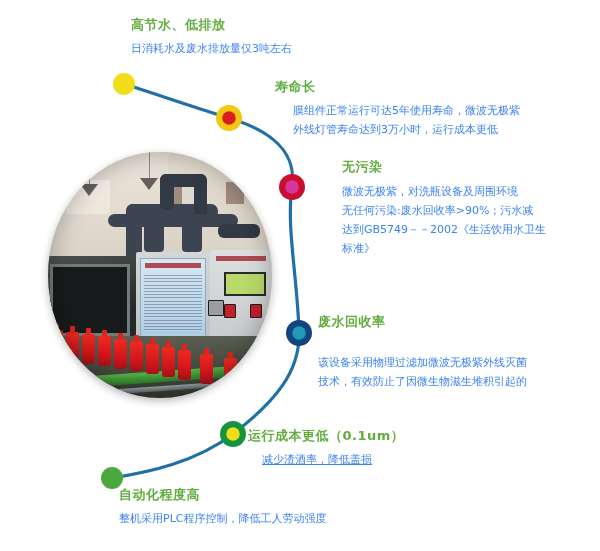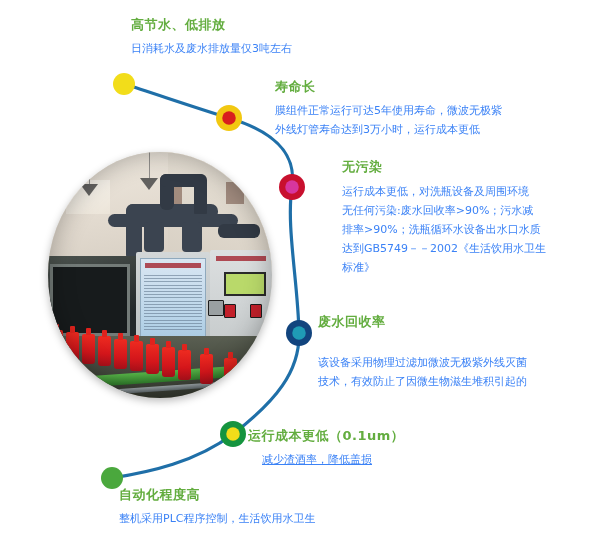--- a/index.html
+++ b/index.html
@@ -160,21 +160,21 @@
     font-size: 11px;
     line-height: 19px;
   }
   .body p { margin: 0; white-space: nowrap; }
 
   
   #blk-1 { left: 131px; top: 16px; }
   #blk-1 .body { margin-top: 5px; }
 
   #blk-2 { left: 275px; top: 78px; }
-  #blk-2 .body { margin-top: 5px; }
+  #blk-2 .body { margin-top: 5px; margin-left: 18px; }
 
   #blk-3 { left: 342px; top: 158px; }
   #blk-3 .body { margin-top: 6px; }
 
   #blk-4 { left: 318px; top: 313px; }
   #blk-4 .body { margin-top: 22px; }
 
   #blk-5 { left: 248px; top: 427px; }
   #blk-5 .body { margin-top: 5px; }
 
@@ -297,23 +297,22 @@
     <div class="heading h-lg">寿命长</div>
     <div class="body">
       <p>膜组件正常运行可达5年使用寿命，微波无极紫</p>
       <p>外线灯管寿命达到3万小时，运行成本更低</p>
     </div>
   </div>
 
   <div class="block" id="blk-3">
     <div class="heading h-lg">无污染</div>
     <div class="body">
-      <p>运行成本更低，对洗瓶设备及周围环境</p>
+      <p>微波无极紫，对洗瓶设备及周围环境</p>
       <p>无任何污染:废水回收率&gt;90%；污水减</p>
-      <p>排率&gt;90%；洗瓶循环水设备出水口水质</p>
       <p>达到GB5749－－2002《生活饮用水卫生</p>
       <p>标准》</p>
     </div>
   </div>
 
   <div class="block" id="blk-4">
     <div class="heading h-lg">废水回收率</div>
     <div class="body">
       <p>该设备采用物理过滤加微波无极紫外线灭菌</p>
       <p>技术，有效防止了因微生物滋生堆积引起的</p>
@@ -323,17 +322,17 @@
   <div class="block" id="blk-5">
     <div class="heading h-lg">运行成本更低（0.1um）</div>
     <div class="body" style="padding-left:14px;text-decoration:underline;">
       <p>减少渣酒率，降低盖损</p>
     </div>
   </div>
 
   <div class="block" id="blk-6">
     <div class="heading h-lg">自动化程度高</div>
     <div class="body">
-      <p>整机采用PLC程序控制，生活饮用水卫生</p>
+      <p>整机采用PLC程序控制，降低工人劳动强度</p>
     </div>
   </div>
 
 </div>
 
 </body></html>

